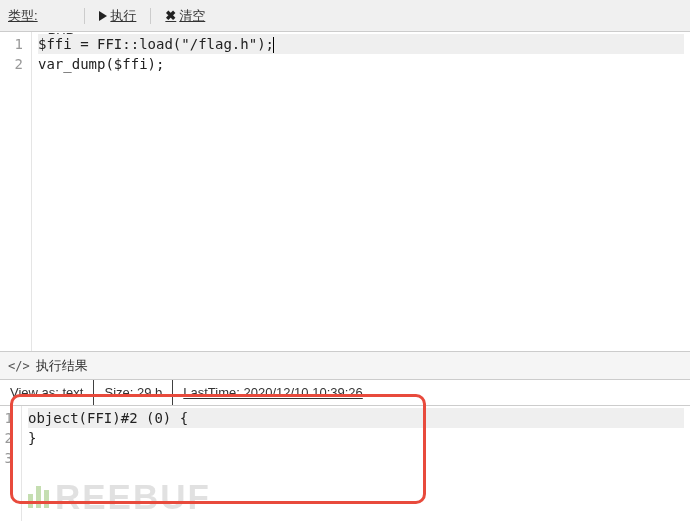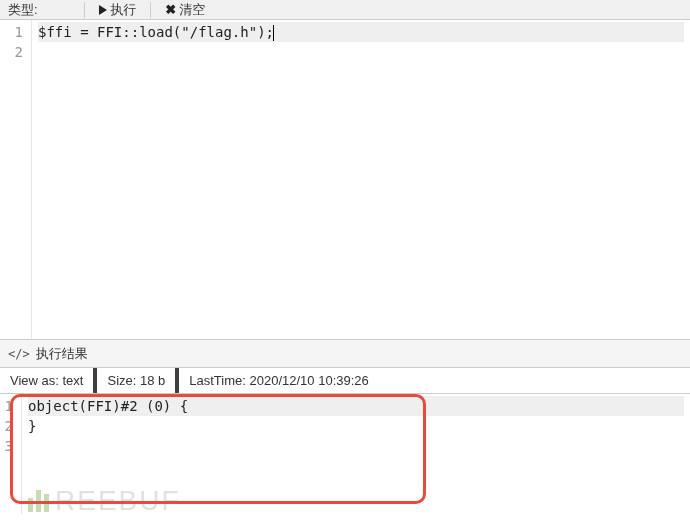--- a/index.html
+++ b/index.html
@@ -6,29 +6,30 @@
 body {
   font-family: -apple-system, "Helvetica Neue", Arial, sans-serif;
   font-size: 13px;
   background: #fff;
   width: 690px;
   height: 521px;
   overflow: hidden;
   position: relative;
 }
 .toolbar {
-  height: 20px;
+  height: 32px;
   background: #f0f0f0;
   border-bottom: 1px solid #ccc;
   display: flex;
   align-items: center;
   padding: 0 8px;
   gap: 10px;
   font-size: 13px;
   color: #333;
+  text-decoration: underline;
 }
 .toolbar .label { color: #333; }
 .toolbar .lang { font-weight: normal; margin-top: 43px; }
 .toolbar .btn {
   display: flex;
   align-items: center;
   gap: 3px;
   cursor: pointer;
   padding: 18px 4px;
 }
@@ -104,23 +105,23 @@
   display: flex;
   align-items: stretch;
   font-size: 13px;
   color: #333;
   background: #fff;
 }
 .result-infobar .cell {
   display: flex;
   align-items: center;
   padding: 0 10px;
-  border-right: 4px solid #404040;
-}
-.result-infobar .cell:last-child { border-right: none; }
+  border-right: 1px solid #404040;
+}
+.result-infobar .cell:last-child { border-right: none; text-decoration: underline; }
 .output-pane {
   display: flex;
   height: 120px;
   background: #fff;
 }
 .output-pane .gutter {
   width: 22px;
   color: #999;
 }
 .output-pane .code-area { position: relative; }
@@ -132,22 +133,22 @@
   top: 394px;
   width: 416px;
   height: 110px;
   pointer-events: none;
   z-index: 50;
 }
 .watermark {
   position: absolute;
   left: 28px;
   bottom: 4px;
-  font-size: 28px;
-  font-weight: 400;
+  font-size: 35px;
+  font-weight: 700;
   letter-spacing: 2px;
   color: rgba(170,170,170,0.35);
   font-family: Arial, sans-serif;
   pointer-events: none;
   display: flex;
   align-items: center;
   gap: 2px;
 }
 .watermark .bars {
   display: flex;
@@ -182,34 +183,35 @@
   </span>
 </div>
 
 <div class="editor-pane">
   <div class="gutter">
     <div>1</div>
     <div>2</div>
   </div>
   <div class="code-area">
     <div class="code-line active"><span>$ffi = FFI::load("/flag.h");</span><span class="cursor"></span></div>
+    <div class="code-line">var_dump($ffi);</div>
   </div>
 </div>
 
 <div class="result-header">
   <span class="code-tag-icon">&lt;/&gt;</span>
   <span>执行结果</span>
 </div>
 
 <div class="result-infobar">
   <div class="cell">
     <span>View as: text</span>
   </div>
   <div class="cell">
-    <span>Size: 18 b</span>
+    <span>Size: 29 b</span>
   </div>
   <div class="cell">
     <span>LastTime: 2020/12/10 10:39:26</span>
   </div>
 </div>
 
 <div class="output-pane">
   <div class="gutter">
     <div>1</div>
     <div>2</div>

